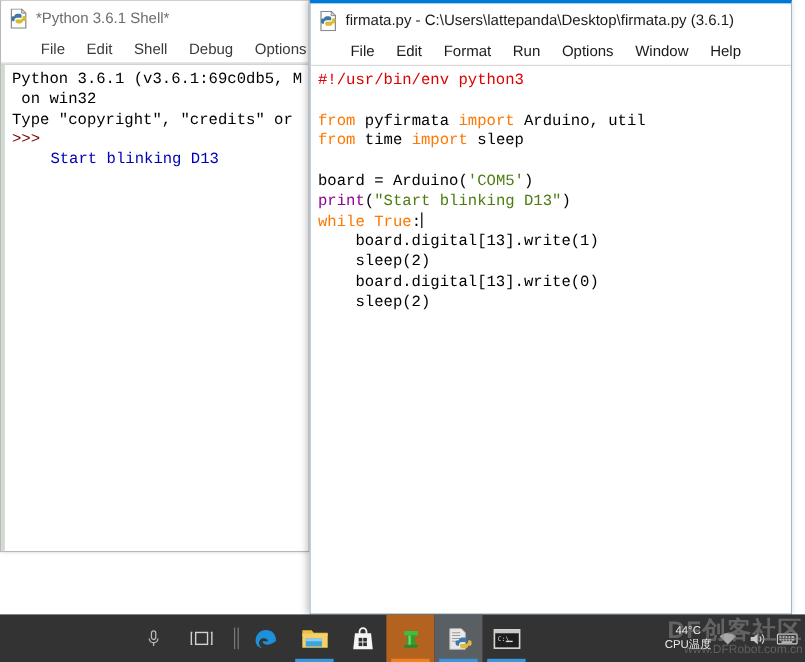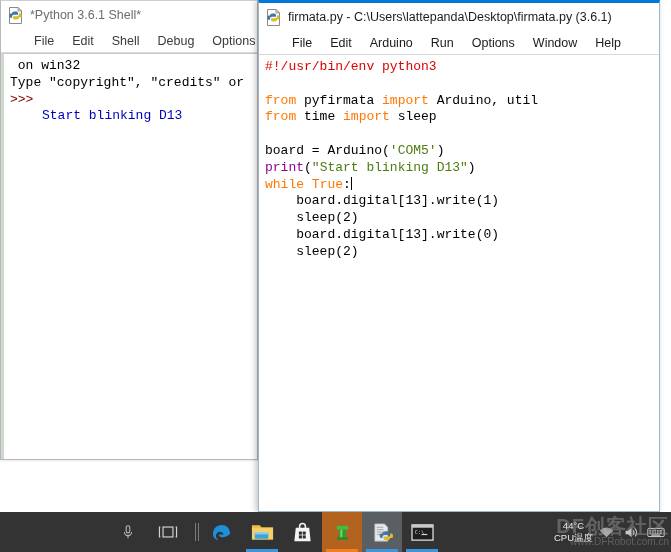--- a/index.html
+++ b/index.html
@@ -266,39 +266,39 @@
   </div>
   <div class="menubar inactive">
     <span class="menu-item">File</span>
     <span class="menu-item">Edit</span>
     <span class="menu-item">Shell</span>
     <span class="menu-item">Debug</span>
     <span class="menu-item">Options</span>
     <span class="menu-item">Window</span>
     <span class="menu-item">Help</span>
   </div>
-  <div class="codearea" id="shell-output"><div class="tok-plain"> on win32</div><div class="tok-plain">Type "copyright", "credits" or </div><div class="tok-prompt">&gt;&gt;&gt;</div><div class="tok-stdout">Start blinking D13</div></div>
+  <div class="codearea" id="shell-output"><div class="tok-plain">Python 3.6.1 (v3.6.1:69c0db5, M</div><div class="tok-plain"> on win32</div><div class="tok-plain">Type "copyright", "credits" or </div><div class="tok-prompt">&gt;&gt;&gt;</div><div class="tok-stdout">Start blinking D13</div></div>
 </div>
 
 <div class="window" id="editor-window">
   <div class="titlebar">
     <span class="app-icon">
       <svg viewBox="0 0 17 17" width="17" height="17" aria-hidden="true">
         <path d="M2.5 0.5 H11 L14.5 4 V16.5 H2.5 Z" fill="#fdfdfd" stroke="#8a8a8a" stroke-width="1"></path>
         <path d="M11 0.5 V4 H14.5 Z" fill="#dcdcdc" stroke="#8a8a8a" stroke-width="0.8"></path>
         <path d="M5 6.5 c0-1.2 1-2 2.6-2 h1.4 c1.3 0 2 .6 2 1.7 v1.6 h-3.9 c-1.2 0-2.1.8-2.1 2 v.9 H4 c-1 0-1.6-.9-1.6-2.3 C2.4 7 3 6.5 4.3 6.5 Z" fill="#3c78a8"></path>
         <path d="M12 10.5 c0 1.2-1 2-2.6 2 H8 c-1.3 0-2-.6-2-1.7 V9.2 h3.9 c1.2 0 2.1-.8 2.1-2v-.9h1 c1 0 1.6.9 1.6 2.3 0 1.4-.6 1.9-1.9 1.9 Z" fill="#d8bc2a"></path>
       </svg>
     </span>
     <span class="title-text">firmata.py - C:\Users\lattepanda\Desktop\firmata.py (3.6.1)</span>
   </div>
   <div class="menubar">
     <span class="menu-item">File</span>
     <span class="menu-item">Edit</span>
-    <span class="menu-item">Arduino</span>
+    <span class="menu-item">Format</span>
     <span class="menu-item">Run</span>
     <span class="menu-item">Options</span>
     <span class="menu-item">Window</span>
     <span class="menu-item">Help</span>
   </div>
   <div class="codearea" id="editor-code"><div><span class="tok-comment">#!/usr/bin/env python3</span></div><div>&nbsp;</div><div><span class="tok-keyword">from</span><span class="tok-plain"> pyfirmata </span><span class="tok-keyword">import</span><span class="tok-plain"> Arduino, util</span></div><div><span class="tok-keyword">from</span><span class="tok-plain"> time </span><span class="tok-keyword">import</span><span class="tok-plain"> sleep</span></div><div>&nbsp;</div><div><span class="tok-plain">board = Arduino(</span><span class="tok-string">'COM5'</span><span class="tok-plain">)</span></div><div><span class="tok-builtin">print</span><span class="tok-plain">(</span><span class="tok-string">"Start blinking D13"</span><span class="tok-plain">)</span></div><div><span class="tok-keyword">while</span><span class="tok-plain"> </span><span class="tok-keyword">True</span><span class="tok-plain">:</span><span class="caret"></span></div><div><span class="tok-plain">    board.digital[13].write(1)</span></div><div><span class="tok-plain">    sleep(2)</span></div><div><span class="tok-plain">    board.digital[13].write(0)</span></div><div><span class="tok-plain">    sleep(2)</span></div></div>
 </div>
 
 <div id="taskbar">
   <div class="tb-left-pad"></div>

